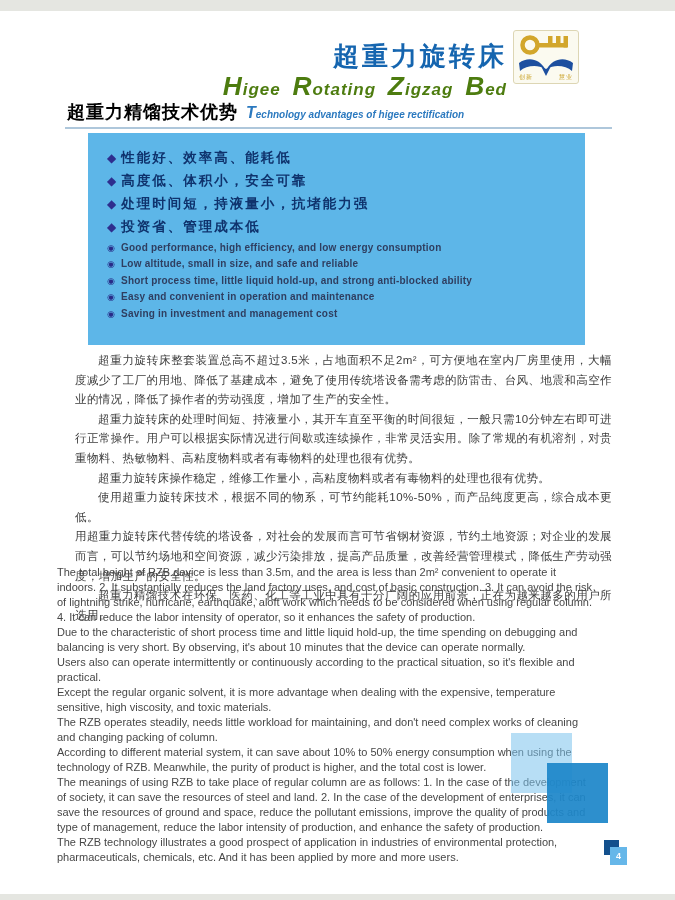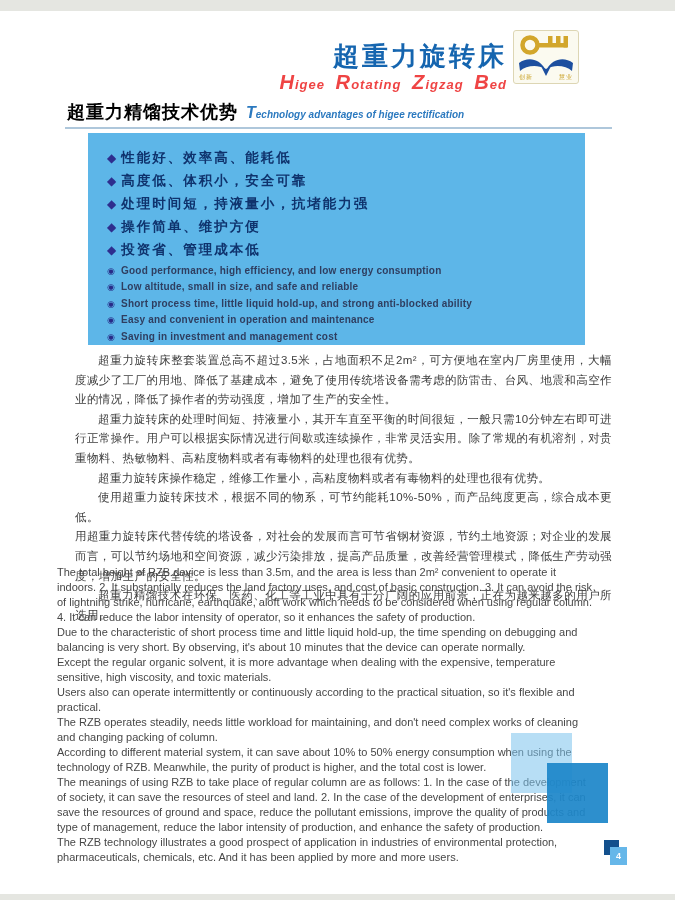--- a/index.html
+++ b/index.html
@@ -5,21 +5,21 @@
   html,body{margin:0;padding:0;background:#cfcfcb;}
   .page{position:relative;width:675px;height:900px;background:#ffffff;
         font-family:"Liberation Sans","DejaVu Sans",sans-serif;overflow:hidden;margin:0 auto;}
   .edge{position:absolute;left:0;right:0;background:#e5e6e1;}
   .edge-top{top:0;height:11px;}
   .edge-bottom{bottom:0;height:6px;}
 
   
   .header-text{position:absolute;top:42px;left:0;width:507px;text-align:right;}
   .title-cn{margin:0;font-size:26px;font-weight:bold;color:#1565af;letter-spacing:3px;line-height:28px;}
-  .subtitle{margin-top:1px;color:#ef4444;font-style:italic;font-weight:bold;font-size:13px;letter-spacing:1px;}
+  .subtitle{margin-top:1px;color:#4d7c0f;font-style:italic;font-weight:bold;font-size:17px;letter-spacing:1px;}
   .subtitle span{display:inline-block;margin-left:6px;}
   .subtitle span::first-letter{font-size:1.55em;}
   .logo{position:absolute;left:513px;top:30px;width:64px;height:52px;background:#fbfaf0;
         border:1px solid #ddd6b4;border-radius:3px;}
   .logo svg{display:block;}
   .logo-text{position:absolute;bottom:1px;left:0;right:0;display:flex;justify-content:space-between;
              padding:0 5px;font-size:6px;color:#c9a227;letter-spacing:1px;}
 
   
   .section-title{position:absolute;top:100px;left:67px;white-space:nowrap;}
@@ -101,21 +101,20 @@
   <div class="section-title">
     <span class="cn">超重力精馏技术优势</span><span class="en">Technology advantages of higee rectification</span>
   </div>
   <hr class="rule">
 
   <div class="highlight-box">
     <ul class="cn-bullets">
       <li><span class="bullet">◆</span><span>性能好、效率高、能耗低</span></li>
       <li><span class="bullet">◆</span><span>高度低、体积小，安全可靠</span></li>
       <li><span class="bullet">◆</span><span>处理时间短，持液量小，抗堵能力强</span></li>
-      <li><span class="bullet">◆</span><span>操作简单、维护方便</span></li>
       <li><span class="bullet">◆</span><span>投资省、管理成本低</span></li>
     </ul>
     <ul class="en-bullets">
       <li><span class="bullet">◉</span><span>Good performance, high efficiency, and low energy consumption</span></li>
       <li><span class="bullet">◉</span><span>Low altitude, small in size, and safe and reliable</span></li>
       <li><span class="bullet">◉</span><span>Short process time, little liquid hold-up, and strong anti-blocked ability</span></li>
       <li><span class="bullet">◉</span><span>Easy and convenient in operation and maintenance</span></li>
       <li><span class="bullet">◉</span><span>Saving in investment and management cost</span></li>
     </ul>
   </div>
@@ -125,22 +124,22 @@
     <p class="indent">超重力旋转床的处理时间短、持液量小，其开车直至平衡的时间很短，一般只需10分钟左右即可进行正常操作。用户可以根据实际情况进行间歇或连续操作，非常灵活实用。除了常规的有机溶剂，对贵重物料、热敏物料、高粘度物料或者有毒物料的处理也很有优势。</p>
     <p class="indent">超重力旋转床操作稳定，维修工作量小，高粘度物料或者有毒物料的处理也很有优势。</p>
     <p class="indent">使用超重力旋转床技术，根据不同的物系，可节约能耗10%-50%，而产品纯度更高，综合成本更低。</p>
     <p>用超重力旋转床代替传统的塔设备，对社会的发展而言可节省钢材资源，节约土地资源；对企业的发展而言，可以节约场地和空间资源，减少污染排放，提高产品质量，改善经营管理模式，降低生产劳动强度，增加生产的安全性。</p>
     <p class="indent">超重力精馏技术在环保、医药、化工等工业中具有十分广阔的应用前景，正在为越来越多的用户所选用。</p>
   </div>
 
   <div class="body-en">
     <p>The total height of RZB device is less than 3.5m, and the area is less than 2m² convenient to operate it indoors. 2. It substantially reduces the land factory uses, and cost of basic construction. 3. It can avoid the risk of lightning strike, hurricane, earthquake, aloft work which needs to be considered when using regular column. 4. It can reduce the labor intensity of operator, so it enhances the safety of production.</p>
     <p>Due to the characteristic of short process time and little liquid hold-up, the time spending on debugging and balancing is very short. By observing, it's about 10 minutes that the device can operate normally.</p>
+    <p>Users also can operate intermittently or continuously according to the practical situation, so it's flexible and practical.</p>
     <p>Except the regular organic solvent, it is more advantage when dealing with the expensive, temperature sensitive, high viscosity, and toxic materials.</p>
-    <p>Users also can operate intermittently or continuously according to the practical situation, so it's flexible and practical.</p>
     <p>The RZB operates steadily, needs little workload for maintaining, and don't need complex works of cleaning and changing packing of column.</p>
     <p>According to different material system, it can save about 10% to 50% energy consumption when using the technology of RZB. Meanwhile, the purity of product is higher, and the total cost is lower.</p>
     <p>The meanings of using RZB to take place of regular column are as follows: 1. In the case of the development of society, it can save the resources of steel and land. 2. In the case of the development of enterprises, it can save the resources of ground and space, reduce the pollutant emissions, improve the quality of products and type of management, reduce the labor intensity of production, and enhance the safety of production.</p>
     <p>The RZB technology illustrates a good prospect of application in industries of environmental protection, pharmaceuticals, chemicals, etc. And it has been applied by more and more users.</p>
   </div>
 
   <div class="sq-light"></div>
   <div class="sq-mid"></div>
 
   <div class="pageno">

